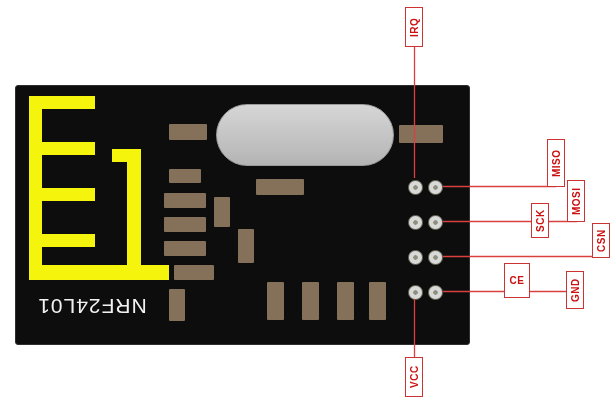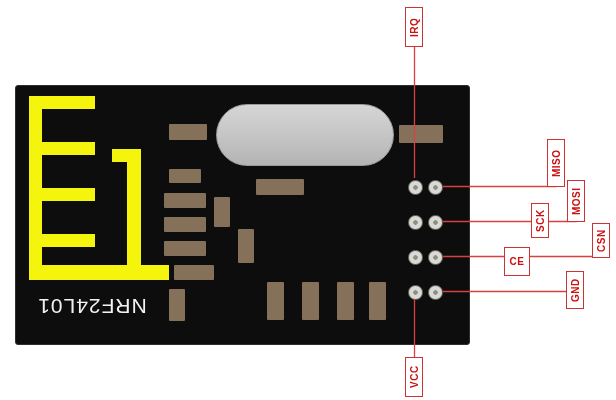--- a/index.html
+++ b/index.html
@@ -83,17 +83,17 @@
     <line x1="443" y1="221.5" x2="577" y2="221.5" stroke="#d94040" stroke-width="1.3"></line>
     <line x1="443" y1="256.5" x2="601" y2="256.5" stroke="#d94040" stroke-width="1.3"></line>
     <line x1="443" y1="291.5" x2="575" y2="291.5" stroke="#d94040" stroke-width="1.3"></line>
   </svg>
 
   <div class="lbl v" style="left:405px;top:7px;width:18px;height:40px">IRQ</div>
   <div class="lbl v" style="left:547px;top:139px;width:18px;height:48px">MISO</div>
   <div class="lbl v" style="left:567px;top:180px;width:18px;height:42px">MOSI</div>
   <div class="lbl v" style="left:531px;top:203px;width:18px;height:35px">SCK</div>
   <div class="lbl v" style="left:592px;top:223px;width:18px;height:35px">CSN</div>
-  <div class="lbl" style="left:504px;top:247px;width:26px;height:29px">CE</div>
+  <div class="lbl" style="left:504px;top:263px;width:26px;height:35px">CE</div>
   <div class="lbl v" style="left:566px;top:271px;width:18px;height:38px">GND</div>
   <div class="lbl v" style="left:405px;top:357px;width:18px;height:40px">VCC</div>
 
 </div>
 
 </body></html>

